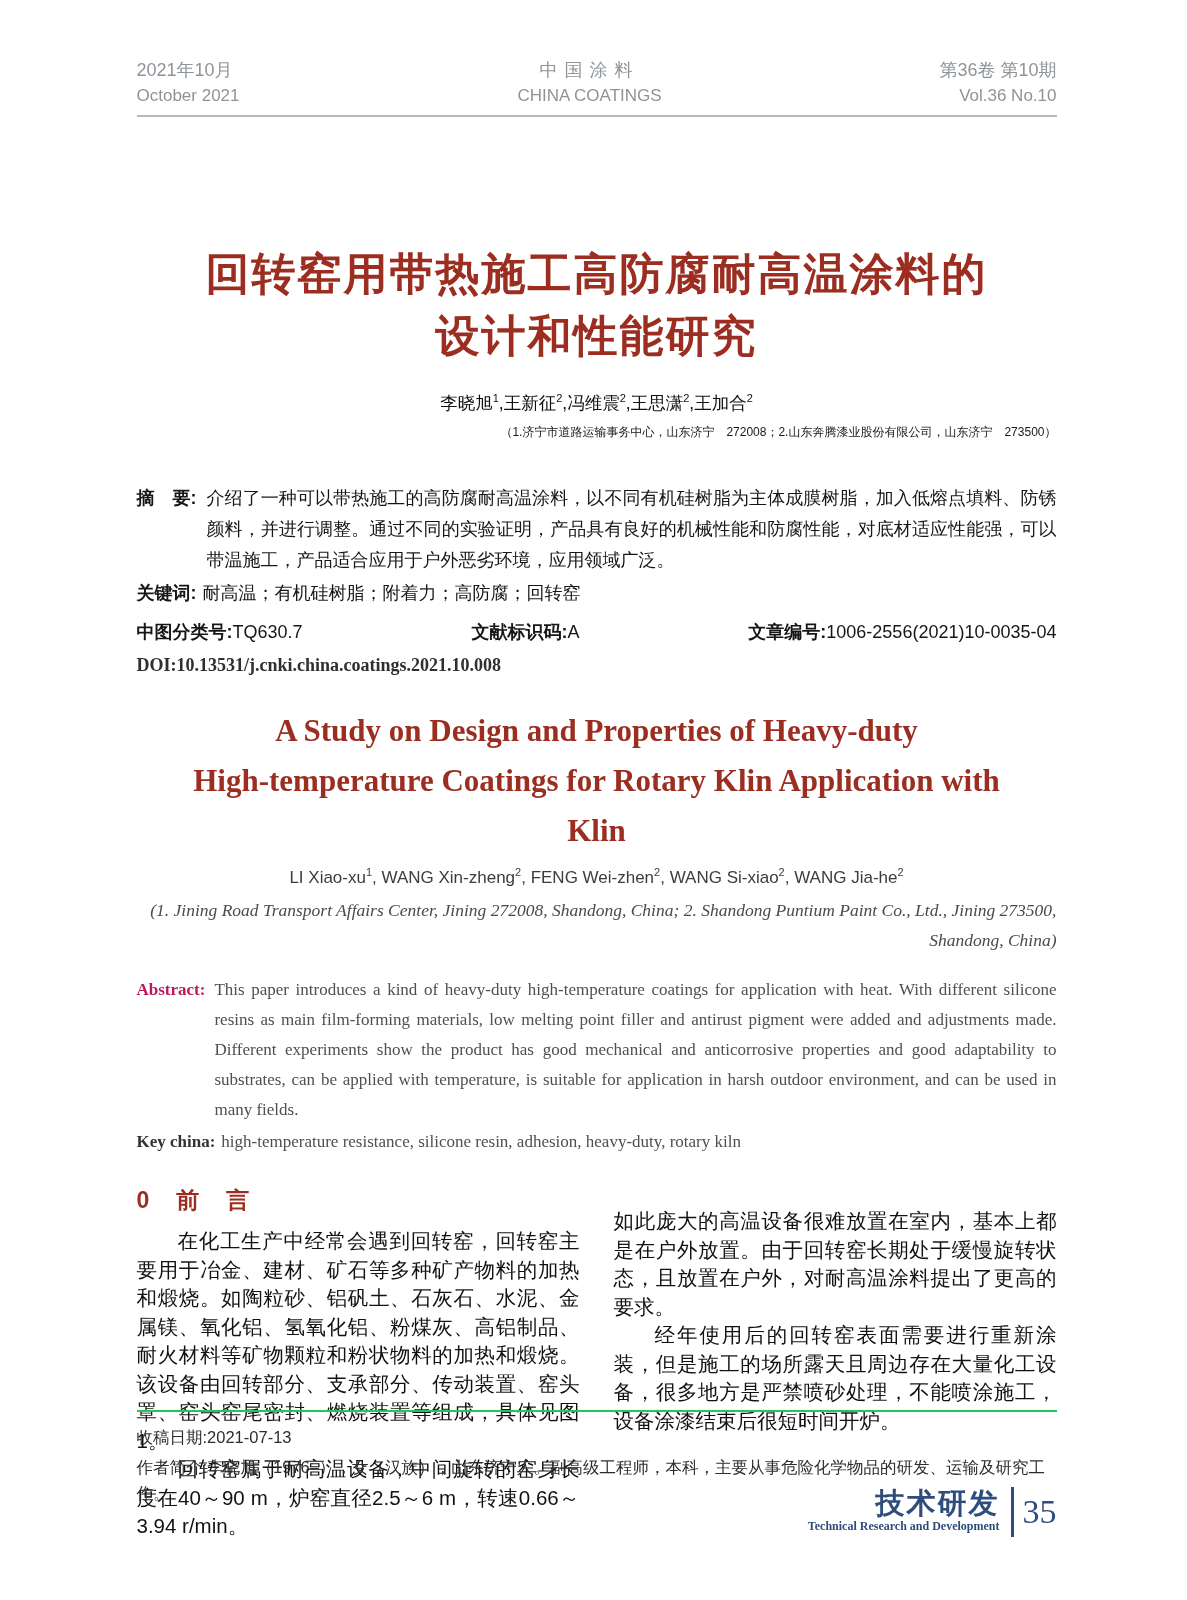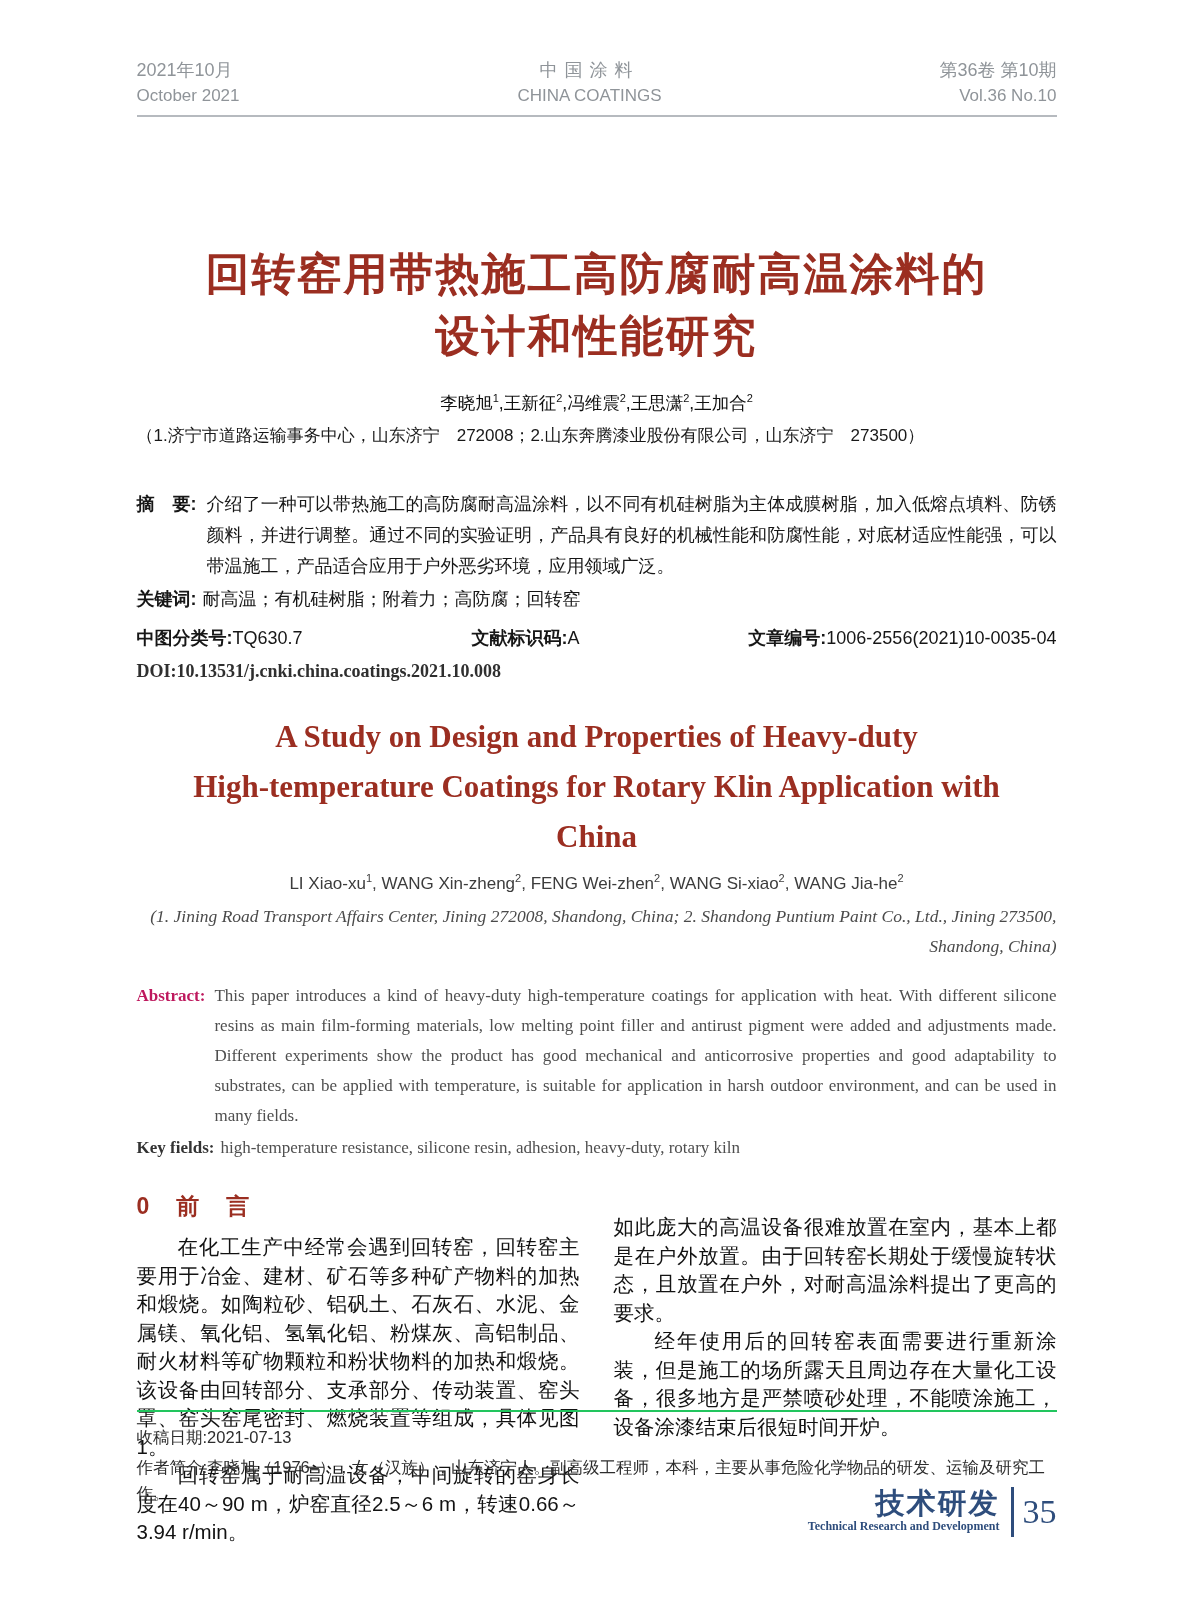--- a/index.html
+++ b/index.html
@@ -33,21 +33,21 @@
   .jh-cn{font-size:18px;}
   .jh-center .jh-cn{letter-spacing:7px;}
 
   
   .title-cn{
     margin-top:126px;text-align:center;color:var(--red);
     font-weight:bold;font-size:44px;line-height:62px;letter-spacing:2px;
   }
   .authors-cn{margin-top:24px;text-align:center;font-size:17.5px;color:#101010;}
   .authors-cn sup,.authors-en sup{font-size:11px;line-height:0;}
-  .affil-cn{margin-top:9px;text-align:left;font-size:17px;color:#181818;}
+  .affil-cn{margin-top:9px;text-align:right;font-size:12px;color:#181818;}
 
   
   .hang{display:flex;font-size:18px;line-height:31px;}
   .abstract-cn{margin-top:42px;}
   .hang .hang-label{font-weight:bold;white-space:nowrap;margin-right:10px;}
   .hang .hang-body{flex:1;text-align:justify;}
   .keywords-cn{margin-top:2px;font-size:18px;line-height:31px;}
   .keywords-cn .hang-label{font-weight:bold;margin-right:6px;}
   .meta-row{margin-top:8px;display:flex;justify-content:space-between;font-size:18px;line-height:30px;}
   .meta-item .m-label{font-weight:bold;}
@@ -147,35 +147,35 @@
     <div class="meta-row">
       <span class="meta-item"><span class="m-label">中图分类号:</span><span>TQ630.7</span></span>
       <span class="meta-item"><span class="m-label">文献标识码:</span><span>A</span></span>
       <span class="meta-item"><span class="m-label">文章编号:</span><span>1006-2556(2021)10-0035-04</span></span>
     </div>
     <div class="doi-line">DOI:10.13531/j.cnki.china.coatings.2021.10.008</div>
 
     <div class="title-en">
       <div>A Study on Design and Properties of Heavy-duty</div>
       <div>High-temperature Coatings for Rotary Klin Application with</div>
-      <div>China</div>
+      <div>Klin</div>
     </div>
 
     <div class="authors-en">
       <span class="author"><span>LI Xiao-xu</span><sup>1</sup><span>, </span></span><span class="author"><span>WANG Xin-zheng</span><sup>2</sup><span>, </span></span><span class="author"><span>FENG Wei-zhen</span><sup>2</sup><span>, </span></span><span class="author"><span>WANG Si-xiao</span><sup>2</sup><span>, </span></span><span class="author"><span>WANG Jia-he</span><sup>2</sup><span></span></span>
     </div>
     <div class="affil-en">(1. Jining Road Transport Affairs Center, Jining 272008, Shandong, China; 2. Shandong Puntium Paint Co., Ltd., Jining 273500, Shandong, China)</div>
 
     <div class="abstract-en">
       <span class="hang-label">Abstract:</span>
       <span class="hang-body">This paper introduces a kind of heavy-duty high-temperature coatings for application with heat. With different silicone resins as main film-forming materials, low melting point filler and antirust pigment were added and adjustments made. Different experiments show the product has good mechanical and anticorrosive properties and good adaptability to substrates, can be applied with temperature, is suitable for application in harsh outdoor environment, and can be used in many fields.</span>
     </div>
 
     <div class="keywords-en">
-      <span class="hang-label">Key fields:</span><span>high-temperature resistance, silicone resin, adhesion, heavy-duty, rotary kiln</span>
+      <span class="hang-label">Key china:</span><span>high-temperature resistance, silicone resin, adhesion, heavy-duty, rotary kiln</span>
     </div>
 
     <div class="columns">
       <div class="col col-left">
         <div class="sec-heading">0　前　言</div>
         <p>在化工生产中经常会遇到回转窑，回转窑主要用于冶金、建材、矿石等多种矿产物料的加热和煅烧。如陶粒砂、铝矾土、石灰石、水泥、金属镁、氧化铝、氢氧化铝、粉煤灰、高铝制品、耐火材料等矿物颗粒和粉状物料的加热和煅烧。该设备由回转部分、支承部分、传动装置、窑头罩、窑头窑尾密封、燃烧装置等组成，具体见图1。</p>
         <p>回转窑属于耐高温设备，中间旋转的窑身长度在40～90 m，炉窑直径2.5～6 m，转速0.66～3.94 r/min。</p>
       </div>
       <div class="col col-right">
         <p class="no-indent">如此庞大的高温设备很难放置在室内，基本上都是在户外放置。由于回转窑长期处于缓慢旋转状态，且放置在户外，对耐高温涂料提出了更高的要求。</p>

